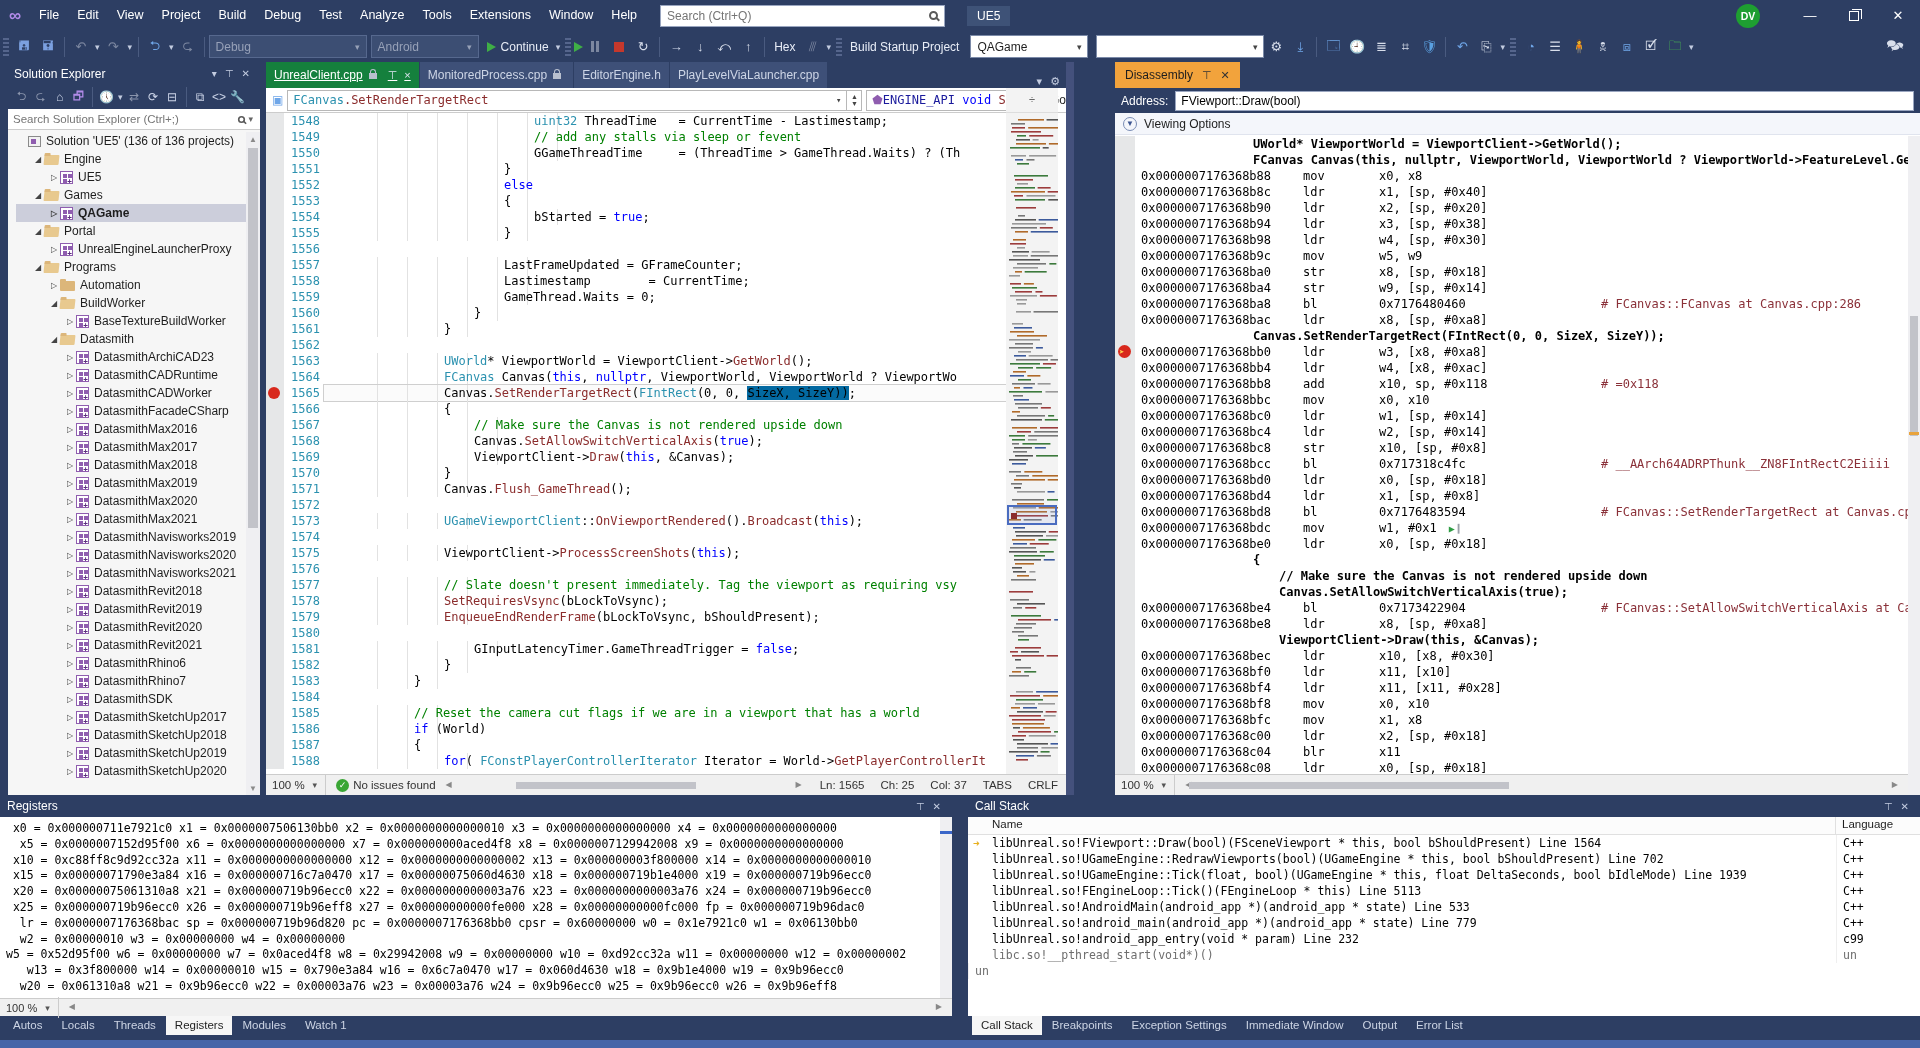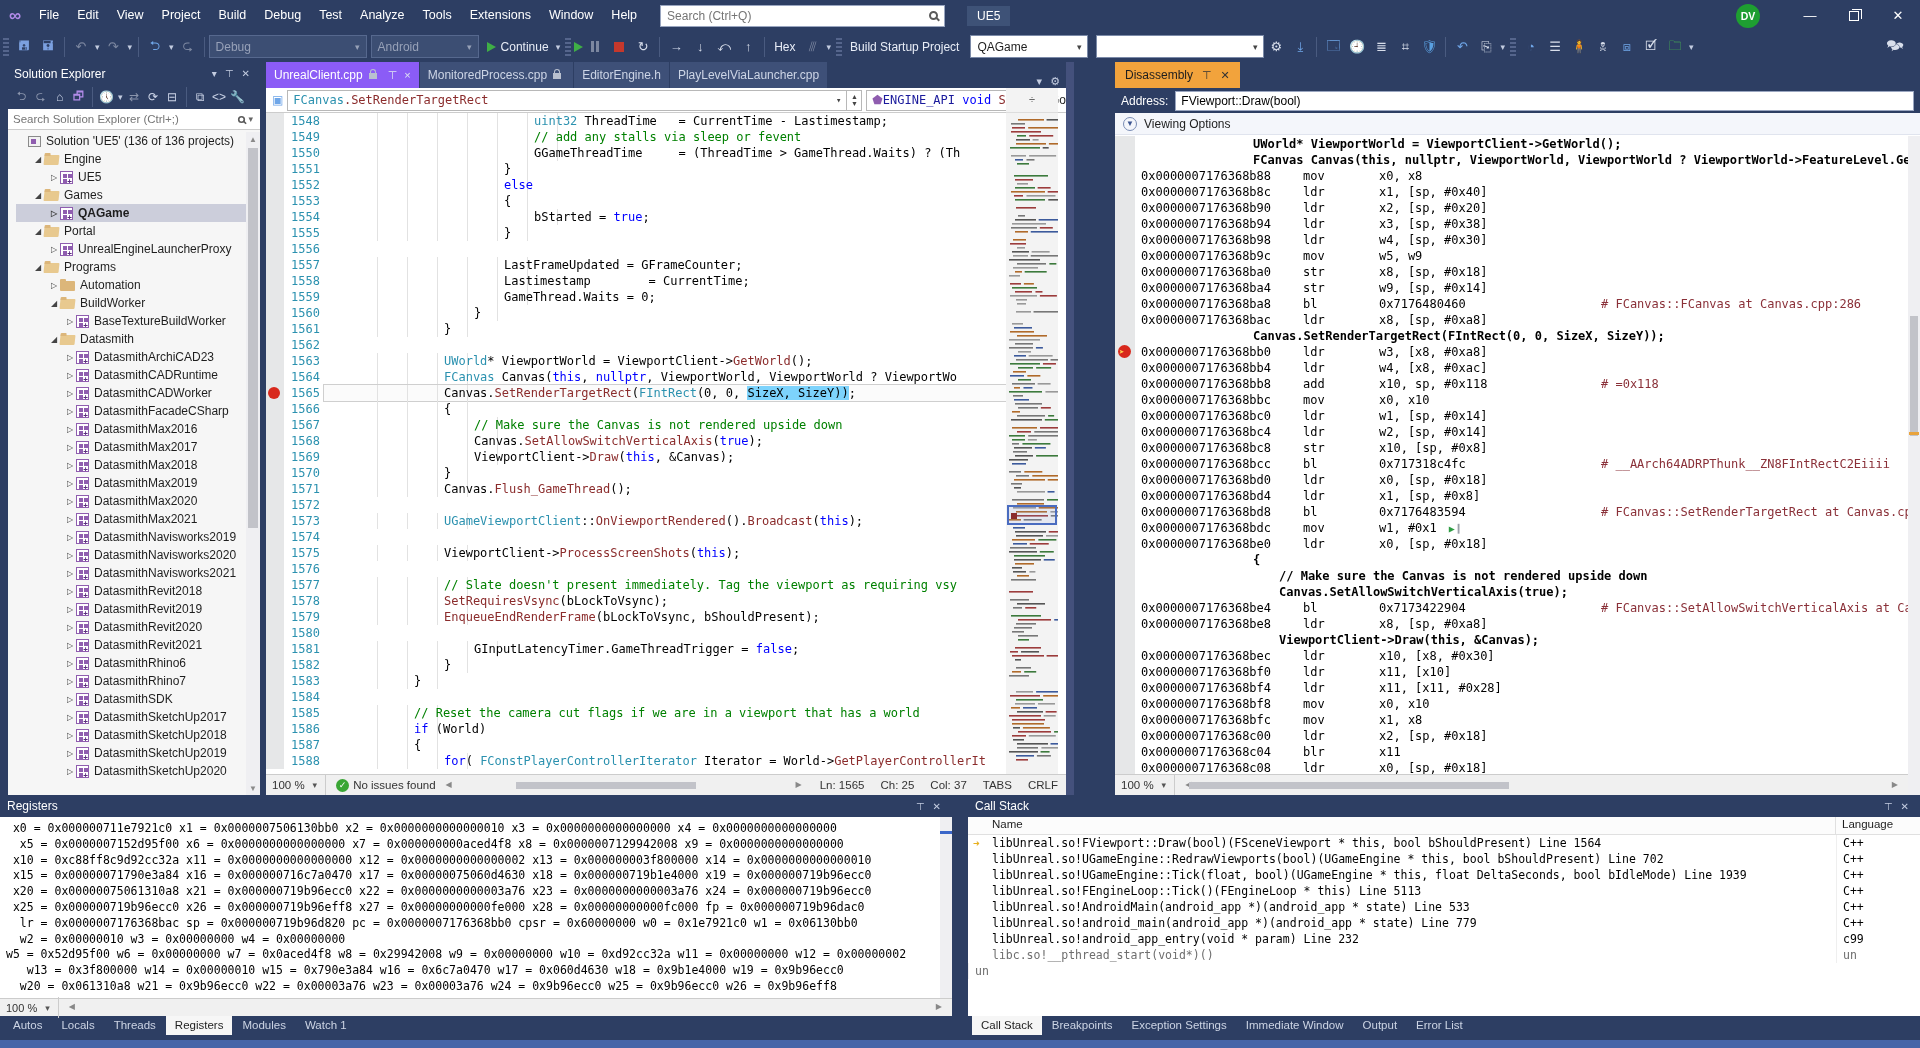--- a/index.html
+++ b/index.html
@@ -91,39 +91,39 @@
   #se-scroll { position:absolute; right:0; top:70px; bottom:0; width:14px; background:#efeff2; }
   #se-scroll .thumb { position:absolute; left:2px; right:2px; top:16px; height:380px; background:#c2c3c9; }
   #se-scroll .arr { position:absolute; left:0; width:14px; height:14px; color:#8a8a8a; font-size:8px;
     display:flex; align-items:center; justify-content:center; }
 
   
   #editor { position:absolute; left:266px; top:0; width:800px; height:733px; background:#fff; }
   #tabstrip { height:26px; background:#2d3e63; display:flex; align-items:flex-end; }
   .etab { height:26px; display:flex; align-items:center; padding:0 8px; color:#cdd5e6;
     font-size:12px; background:#3e5078; margin-right:1px; white-space:nowrap; }
-  .etab.active { background:#8b5cf6; color:#fff; }
+  .etab.active { background:#15803d; color:#fff;text-decoration:underline; }
   .lock { width:8px; height:6px; background:#b9c0cf; position:relative; margin:2px 4px 0 6px; flex:none;}
   .lock::before { content:""; position:absolute; left:1px; top:-4px; width:4px; height:4px;
     border:1.5px solid #b9c0cf; border-bottom:none; border-radius:3px 3px 0 0; }
   .etab .pin, .etab .tx { margin-left:7px; font-size:11px; color:#dfe5f2; }
   #tabstrip-right { margin-left:auto; display:flex; align-items:center; color:#c3cce0; font-size:11px;
     padding-right:6px; gap:8px;}
   #navbar { height:25px; background:#fff; border-bottom:1px solid #ccc; display:flex; align-items:center;
     font-size:12px; }
   .navcombo { height:21px; border:1px solid #b8b8b8; display:flex; align-items:center; padding:0 5px;
     margin-left:4px; background:#fff; white-space:nowrap; overflow:hidden; }
   .navcombo .caret { margin-left:8px; font-size:9px; color:#444; flex:none; }
   .nav-spin { width:15px; height:21px; border:1px solid #b8b8b8; border-left:none; color:#444;
     font-size:7px; display:flex; flex-direction:column; align-items:center; justify-content:center; }
   #go-btn { display:flex; align-items:center; margin-left:4px; font-size:12px; color:#1e1e1e; gap:2px; }
   #go-btn .swirl { color:#2f9e44; font-size:14px; font-weight:bold; }
   .tok-k { color:#0000ff; } .tok-t { color:#2b91af; } .tok-m { color:#8b2c2c; }
   .tok-c { color:#008000; } .tok-p { color:#000; }
-  .tok-hl { background:#7dd3fc; color:#000; }
+  .tok-hl { background:#0369a1; color:#000; }
   .tok-macro { color:#1a1a9c; }
   #code-wrap { position:absolute; top:51px; bottom:21px; left:0; right:60px; overflow:hidden; }
   .crow { position:relative; height:16px; display:flex; align-items:center; }
   .crow .margin { width:18px; height:16px; background:#e6e7e8; flex:none; position:relative; }
   .bpdot { position:absolute; left:2px; top:2px; width:12px; height:12px; border-radius:50%;
     background:#d8281c; }
   .crow .lnum { width:40px; text-align:right; color:#2b91af; font-size:12px; flex:none;
     font-family:"DejaVu Sans Mono",monospace; padding-right:4px;}
   .crow .ctext { position:relative; font-size:12px; font-family:"DejaVu Sans Mono",monospace;
     white-space:pre; height:16px; line-height:16px; flex:1; overflow:hidden;}

